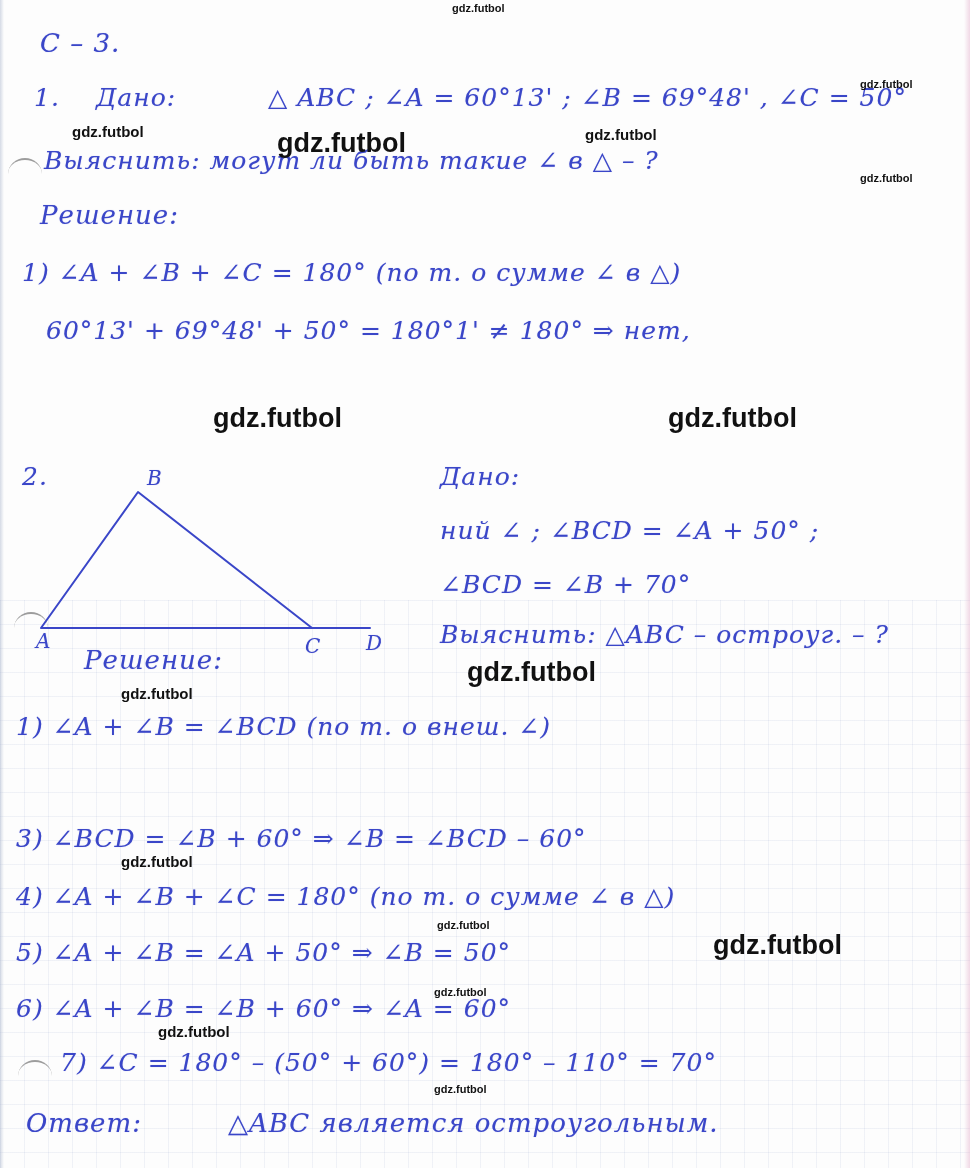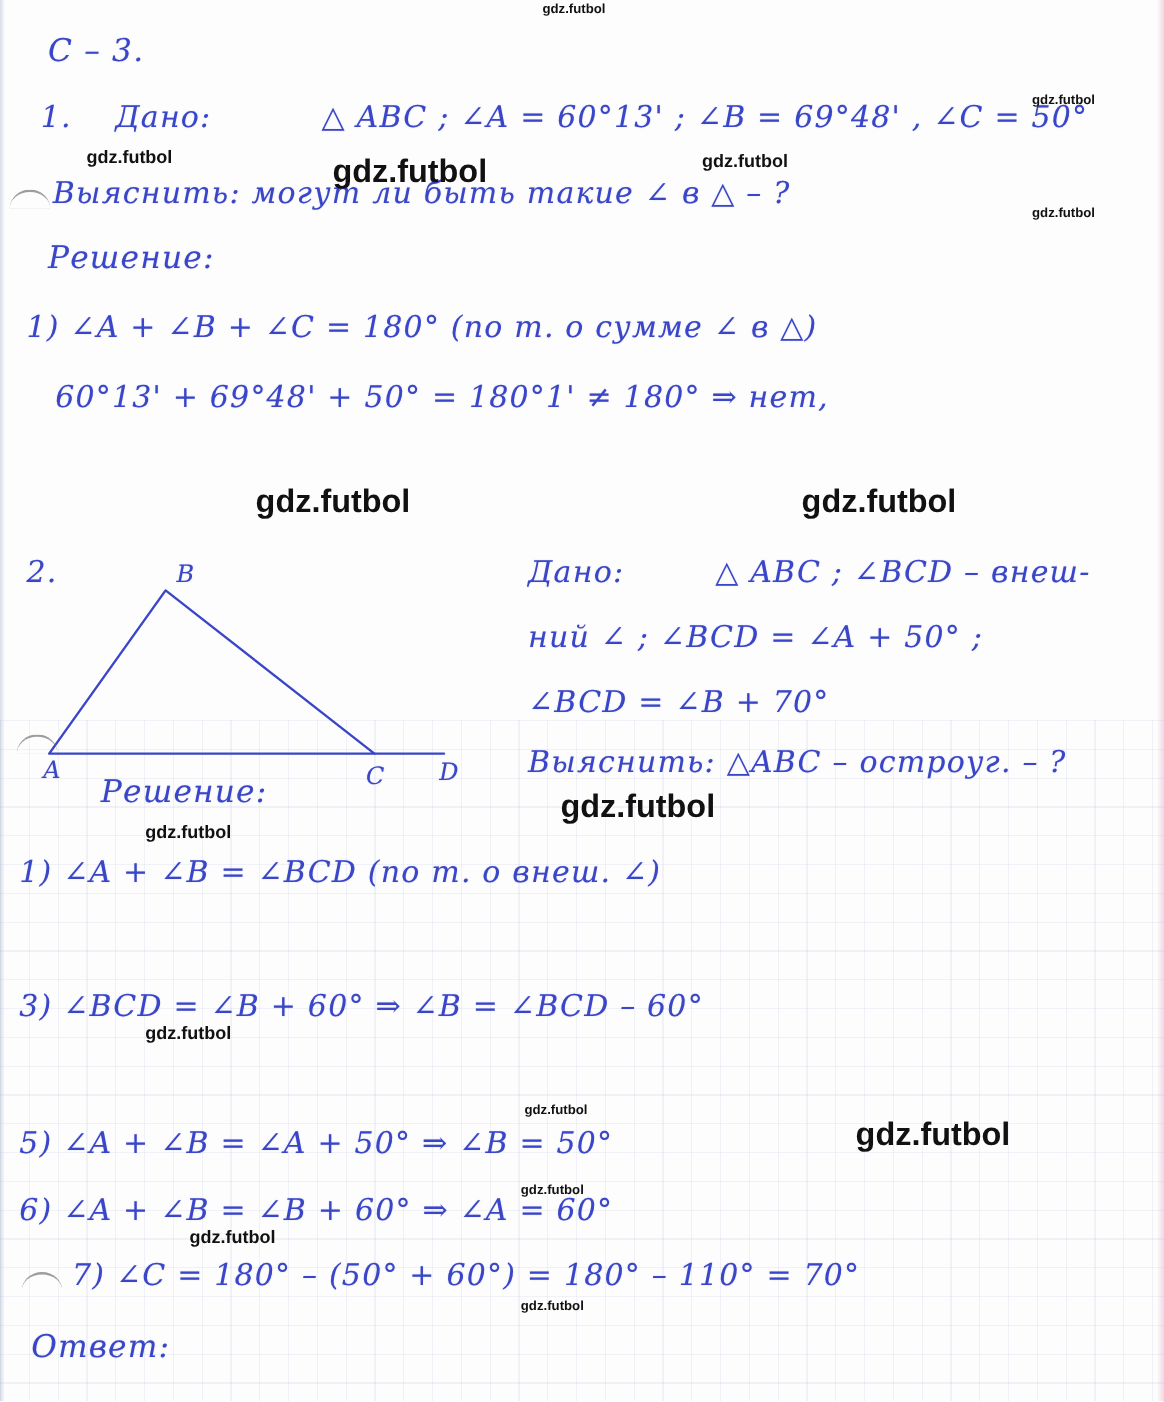--- a/index.html
+++ b/index.html
@@ -104,37 +104,38 @@
   </svg>
 
   <div class="hw" style="left:147px; top:466px; font-size:20px;">B</div>
   <div class="hw" style="left:36px; top:629px; font-size:20px;">A</div>
   <div class="hw" style="left:305px; top:634px; font-size:20px;">C</div>
   <div class="hw" style="left:366px; top:631px; font-size:20px;">D</div>
 
   <div class="arc" style="left:14px; top:612px;"></div>
 
   <div class="hw" style="left:440px; top:462px; font-size:25px;">Дано:</div>
-  <div class="hw" style="left:596px; top:462px; font-size:25px;">△ ABC ;  ∠BCD – внеш-</div>
   <div class="hw" style="left:440px; top:516px; font-size:25px;">ний ∠ ;  ∠BCD = ∠A + 50° ;</div>
   <div class="hw" style="left:440px; top:570px; font-size:25px;">∠BCD = ∠B + 70°</div>
 
   <div class="hw" style="left:440px; top:620px; font-size:25px;">Выяснить: △ABC – остроуг. – ?</div>
 
   <div class="hw" style="left:84px; top:645px; font-size:26px;">Решение:</div>
 
   <div class="hw" style="left:16px; top:712px; font-size:25px;">1)   ∠A + ∠B = ∠BCD   (по т. о  внеш. ∠)</div>
   <div class="hw" style="left:16px; top:824px; font-size:25px;">3)   ∠BCD = ∠B + 60°   ⇒   ∠B = ∠BCD – 60°</div>
+  <div class="hw" style="left:16px; top:882px; font-size:25px;">4)   ∠A + ∠B + ∠C = 180°   (по т. о  сумме  ∠  в  △)</div>
   <div class="hw" style="left:16px; top:938px; font-size:25px;">5)   ∠A + ∠B = ∠A + 50°    ⇒    ∠B = 50°</div>
   <div class="hw" style="left:16px; top:994px; font-size:25px;">6)   ∠A + ∠B = ∠B + 60°    ⇒    ∠A = 60°</div>
 
   <div class="arc" style="left:18px; top:1060px;"></div>
   <div class="hw" style="left:60px; top:1048px; font-size:25px;">7)   ∠C = 180° – (50° + 60°) = 180° – 110° = 70°</div>
 
   <div class="hw" style="left:26px; top:1108px; font-size:26px;">Ответ:</div>
+  <div class="hw" style="left:228px; top:1108px; font-size:26px;">△ABC  является  остроугольным.</div>
 
   <div id="watermark-layer">
       <div class="wm small" style="left: 452px; top: 2px;">gdz.futbol</div>
       <div class="wm small" style="left: 860px; top: 78px;">gdz.futbol</div>
       <div class="wm mid" style="left: 72px; top: 123px;">gdz.futbol</div>
       <div class="wm big" style="left: 277px; top: 128px;">gdz.futbol</div>
       <div class="wm mid" style="left: 585px; top: 126px;">gdz.futbol</div>
       <div class="wm small" style="left: 860px; top: 172px;">gdz.futbol</div>
       <div class="wm big" style="left: 213px; top: 403px;">gdz.futbol</div>
       <div class="wm big" style="left: 668px; top: 403px;">gdz.futbol</div>

